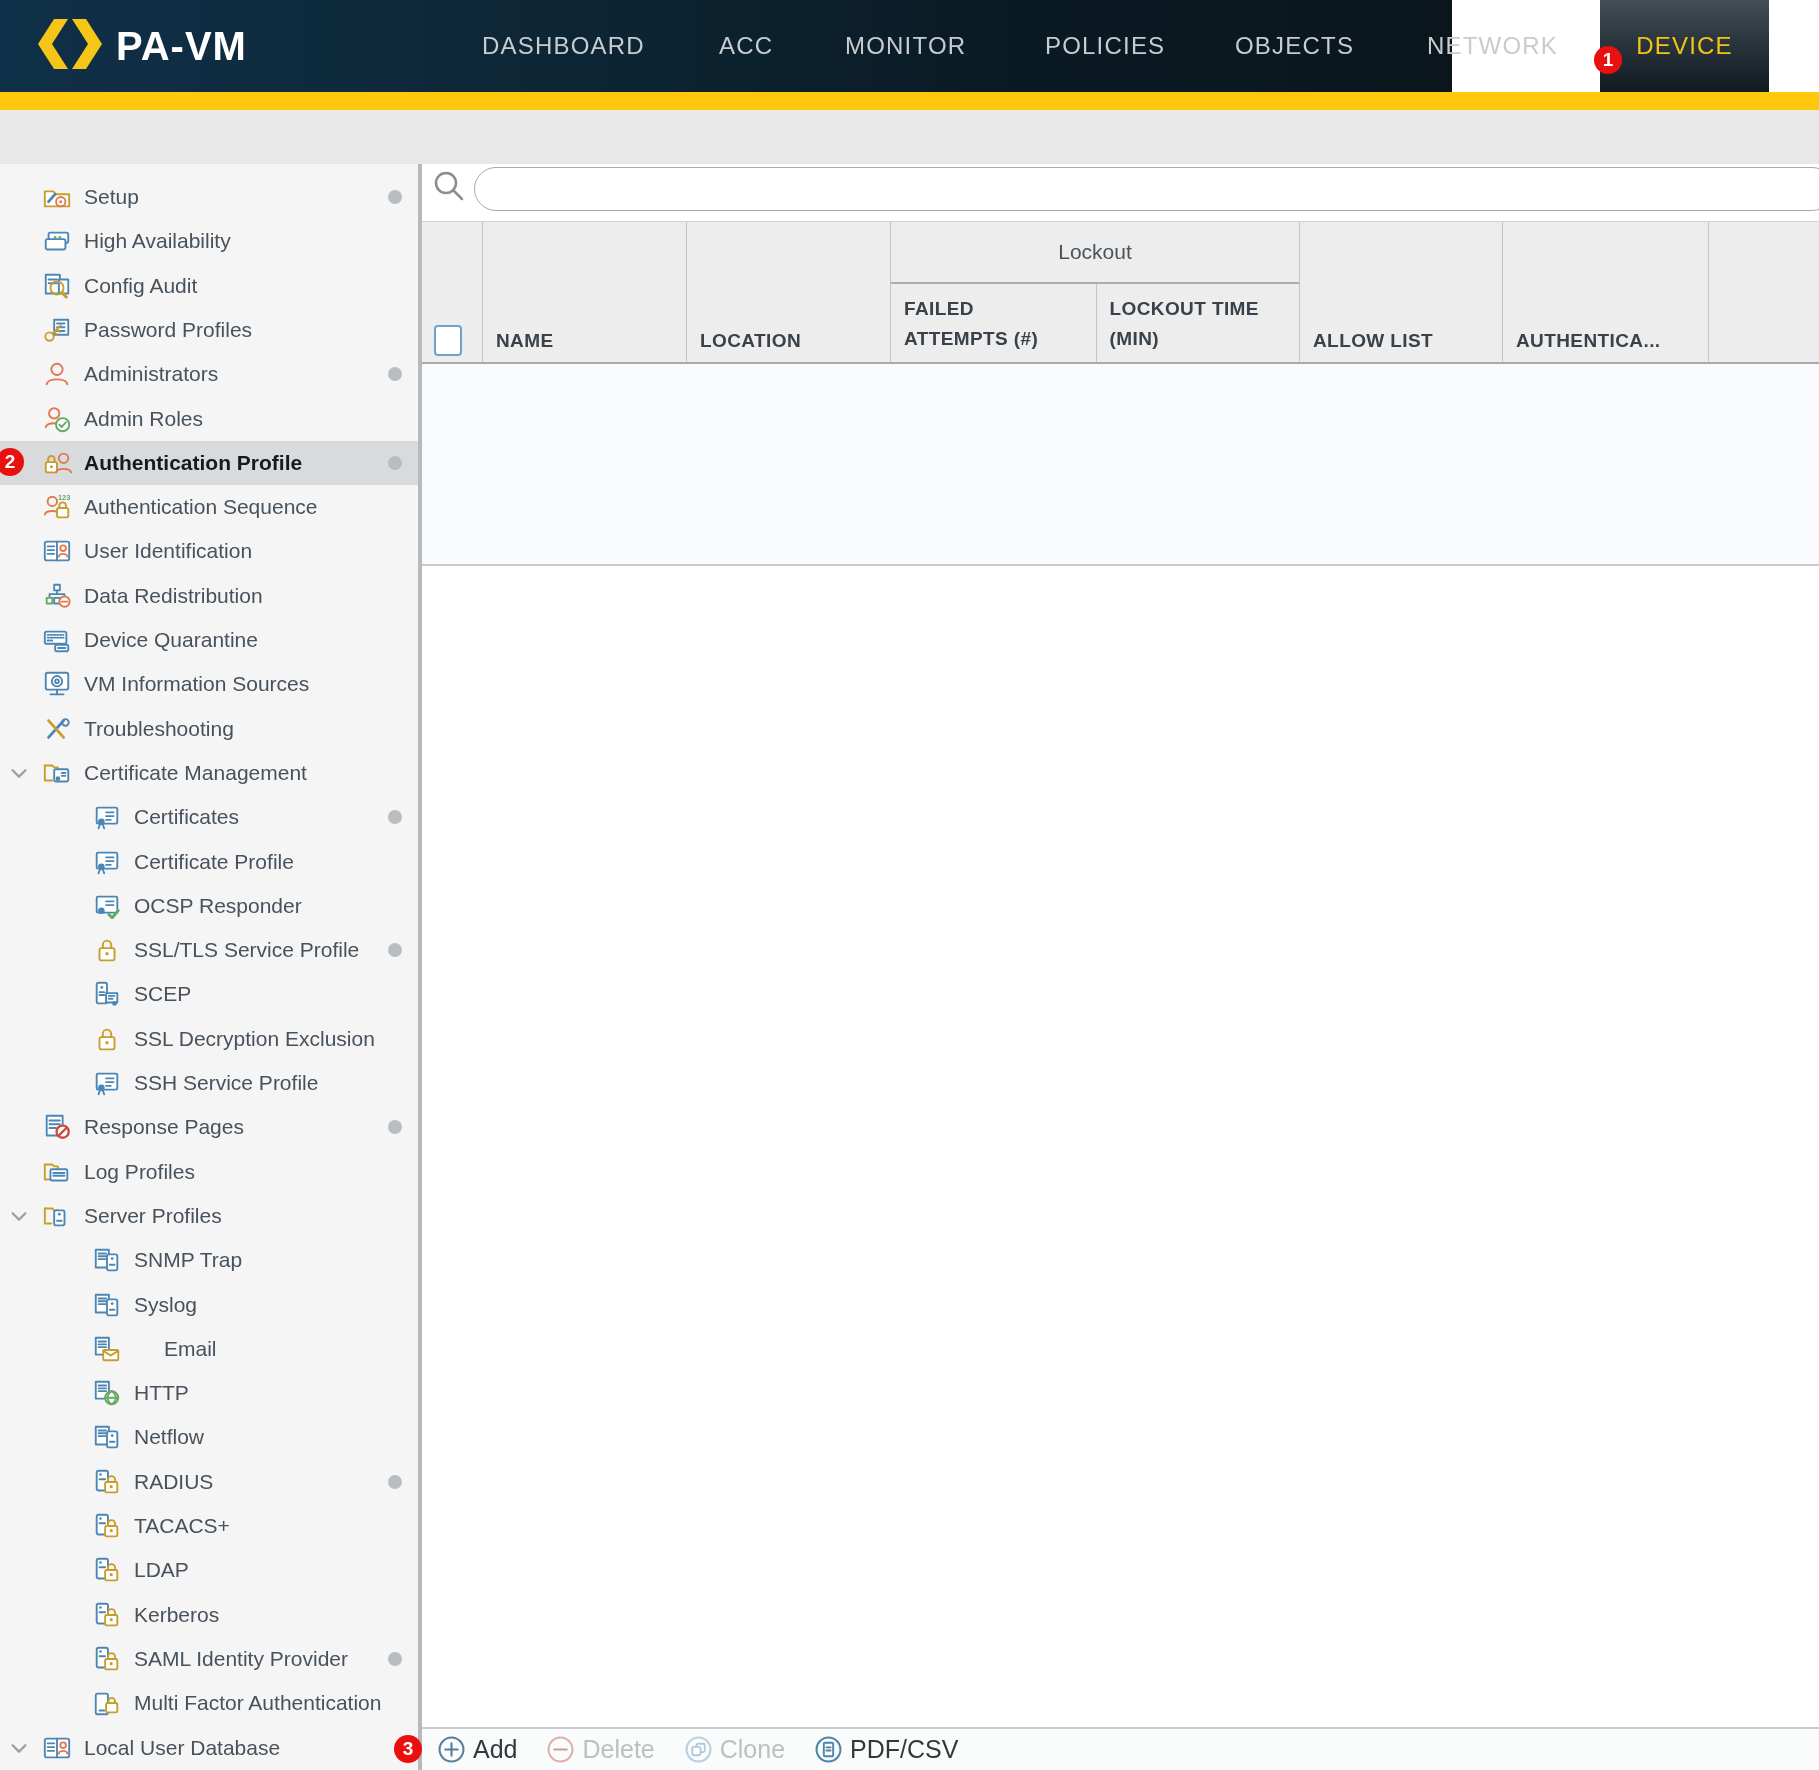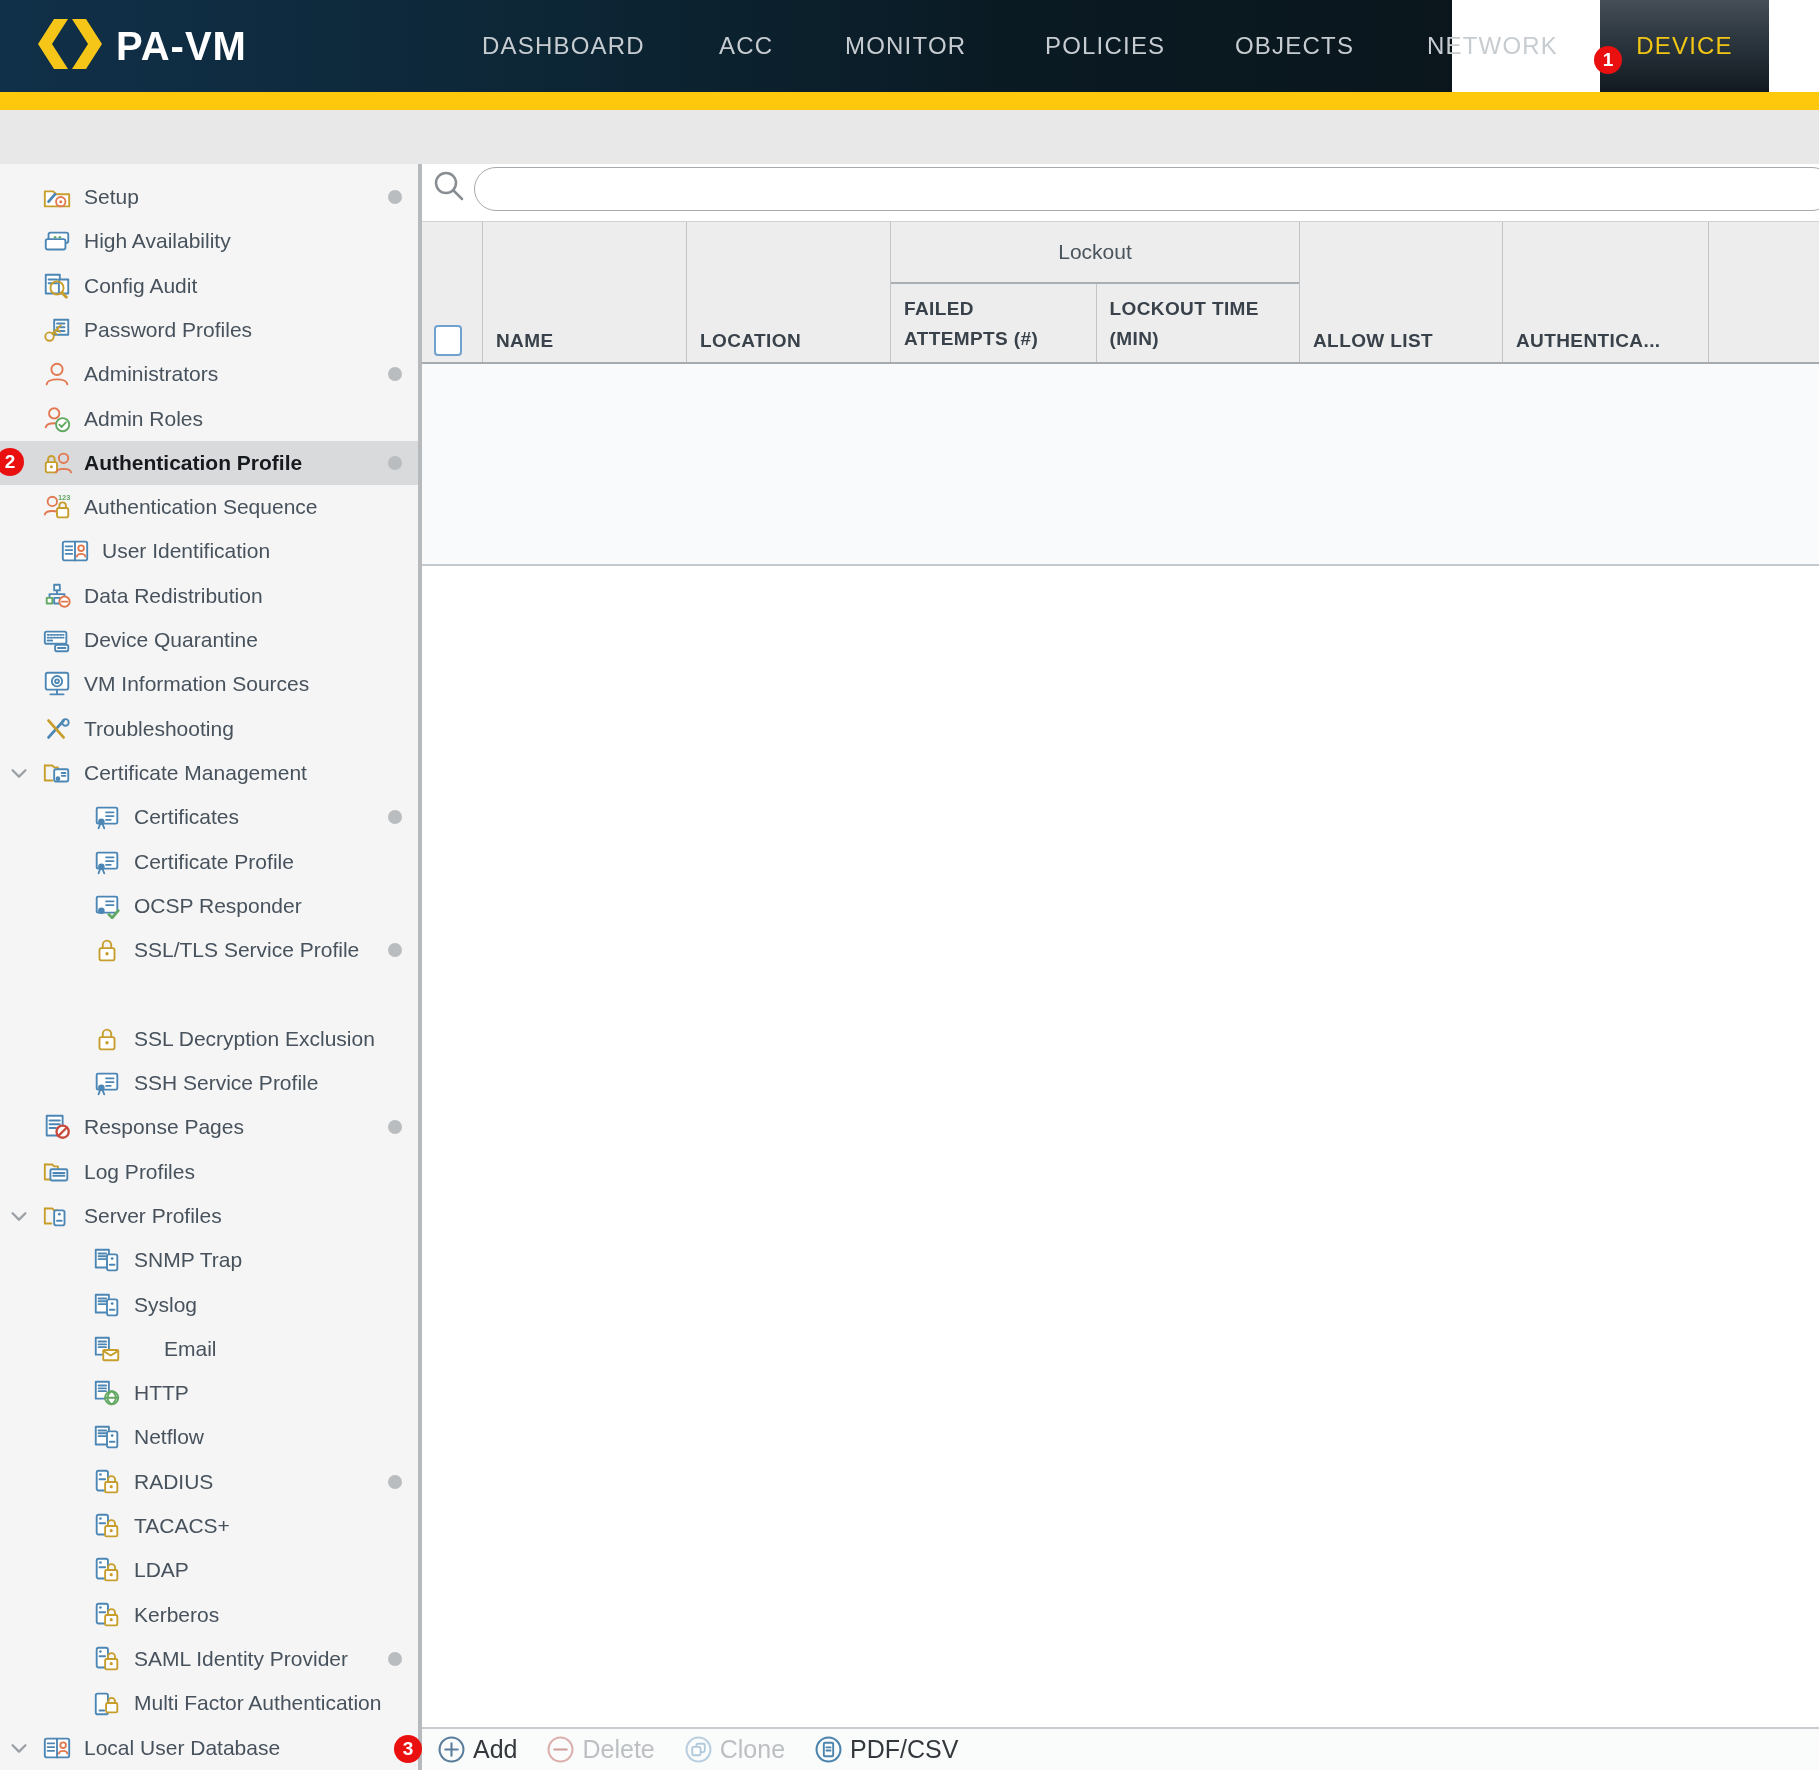--- a/index.html
+++ b/index.html
@@ -178,21 +178,21 @@
           <g fill="none" stroke-width="2" stroke-linecap="round" stroke-linejoin="round">
             <circle cx="11" cy="10" r="5" stroke="#e1784f"></circle>
             <path d="M3 24c1-5 15-5 16 0" stroke="#e1784f"></path>
             <text x="17" y="9" font-size="8" fill="#63a963" stroke="none" font-weight="bold">123</text>
             <rect x="16" y="17" width="12" height="10" rx="2" fill="#fff" stroke="#c79e2b"></rect>
             <path d="M18.5 17v-2.5a3.5 3.5 0 0 1 7 0V17" stroke="#c79e2b"></path>
           </g>
         </svg></span>
       <span class="lbl">Authentication Sequence</span>
     </div>
-    <div class="side-item lvl0" style="top: 365px; margin-left: 18px;">
+    <div class="side-item lvl0" style="top: 365px;">
       <span class="ic"><svg width="30" height="30" viewBox="0 0 32 32">
           <g fill="none" stroke-width="2" stroke-linecap="round" stroke-linejoin="round">
             <rect x="3" y="6" width="26" height="20" rx="2" fill="#fff" stroke="#4c86b4"></rect>
             <path d="M16 6v20" stroke="#4c86b4"></path>
             <path d="M6 11h7M6 15h7M6 19h7" stroke="#4c86b4"></path>
             <circle cx="22.5" cy="13" r="3" stroke="#e1784f"></circle>
             <path d="M18 22c.5-4 8.5-4 9 0" stroke="#e1784f"></path>
           </g>
         </svg></span>
       <span class="lbl">User Identification</span>
@@ -294,20 +294,33 @@
     <div class="side-item lvl1" style="top: 764px;">
       <span class="ic"><svg width="30" height="30" viewBox="0 0 32 32">
           <g fill="none" stroke-width="2" stroke-linecap="round" stroke-linejoin="round">
             <rect x="8" y="14" width="16" height="13" rx="2" fill="#fff" stroke="#c79e2b"></rect>
             <path d="M11.5 14v-3.5a4.5 4.5 0 0 1 9 0V14" stroke="#c79e2b"></path>
             <circle cx="16" cy="20" r="1.8" fill="#c79e2b" stroke="none"></circle>
           </g>
         </svg></span>
       <span class="lbl">SSL/TLS Service Profile</span>
       <span class="side-dot"></span>
+    </div>
+    <div class="side-item lvl1" style="top: 808px;">
+      <span class="ic"><svg width="30" height="30" viewBox="0 0 32 32">
+          <g fill="none" stroke-width="2" stroke-linecap="round" stroke-linejoin="round">
+            <rect x="5" y="4" width="11" height="22" rx="2" fill="#fff" stroke="#4c86b4"></rect>
+            <circle cx="10.5" cy="9" r="1.5" fill="#4c86b4" stroke="none"></circle>
+            <path d="M8 14h5M8 17h5" stroke="#4c86b4"></path>
+            <rect x="15" y="15" width="12" height="10" fill="#fff" stroke="#4c86b4"></rect>
+            <path d="M18 18h6M18 21h4" stroke="#4c86b4"></path>
+            <circle cx="24" cy="26" r="2.5" fill="#4c86b4" stroke="none"></circle>
+          </g>
+        </svg></span>
+      <span class="lbl">SCEP</span>
     </div>
     <div class="side-item lvl1" style="top: 853px;">
       <span class="ic"><svg width="30" height="30" viewBox="0 0 32 32">
           <g fill="none" stroke-width="2" stroke-linecap="round" stroke-linejoin="round">
             <rect x="8" y="14" width="16" height="13" rx="2" fill="#fff" stroke="#c79e2b"></rect>
             <path d="M11.5 14v-3.5a4.5 4.5 0 0 1 9 0V14" stroke="#c79e2b"></path>
             <circle cx="16" cy="20" r="1.8" fill="#c79e2b" stroke="none"></circle>
           </g>
         </svg></span>
       <span class="lbl">SSL Decryption Exclusion</span>

